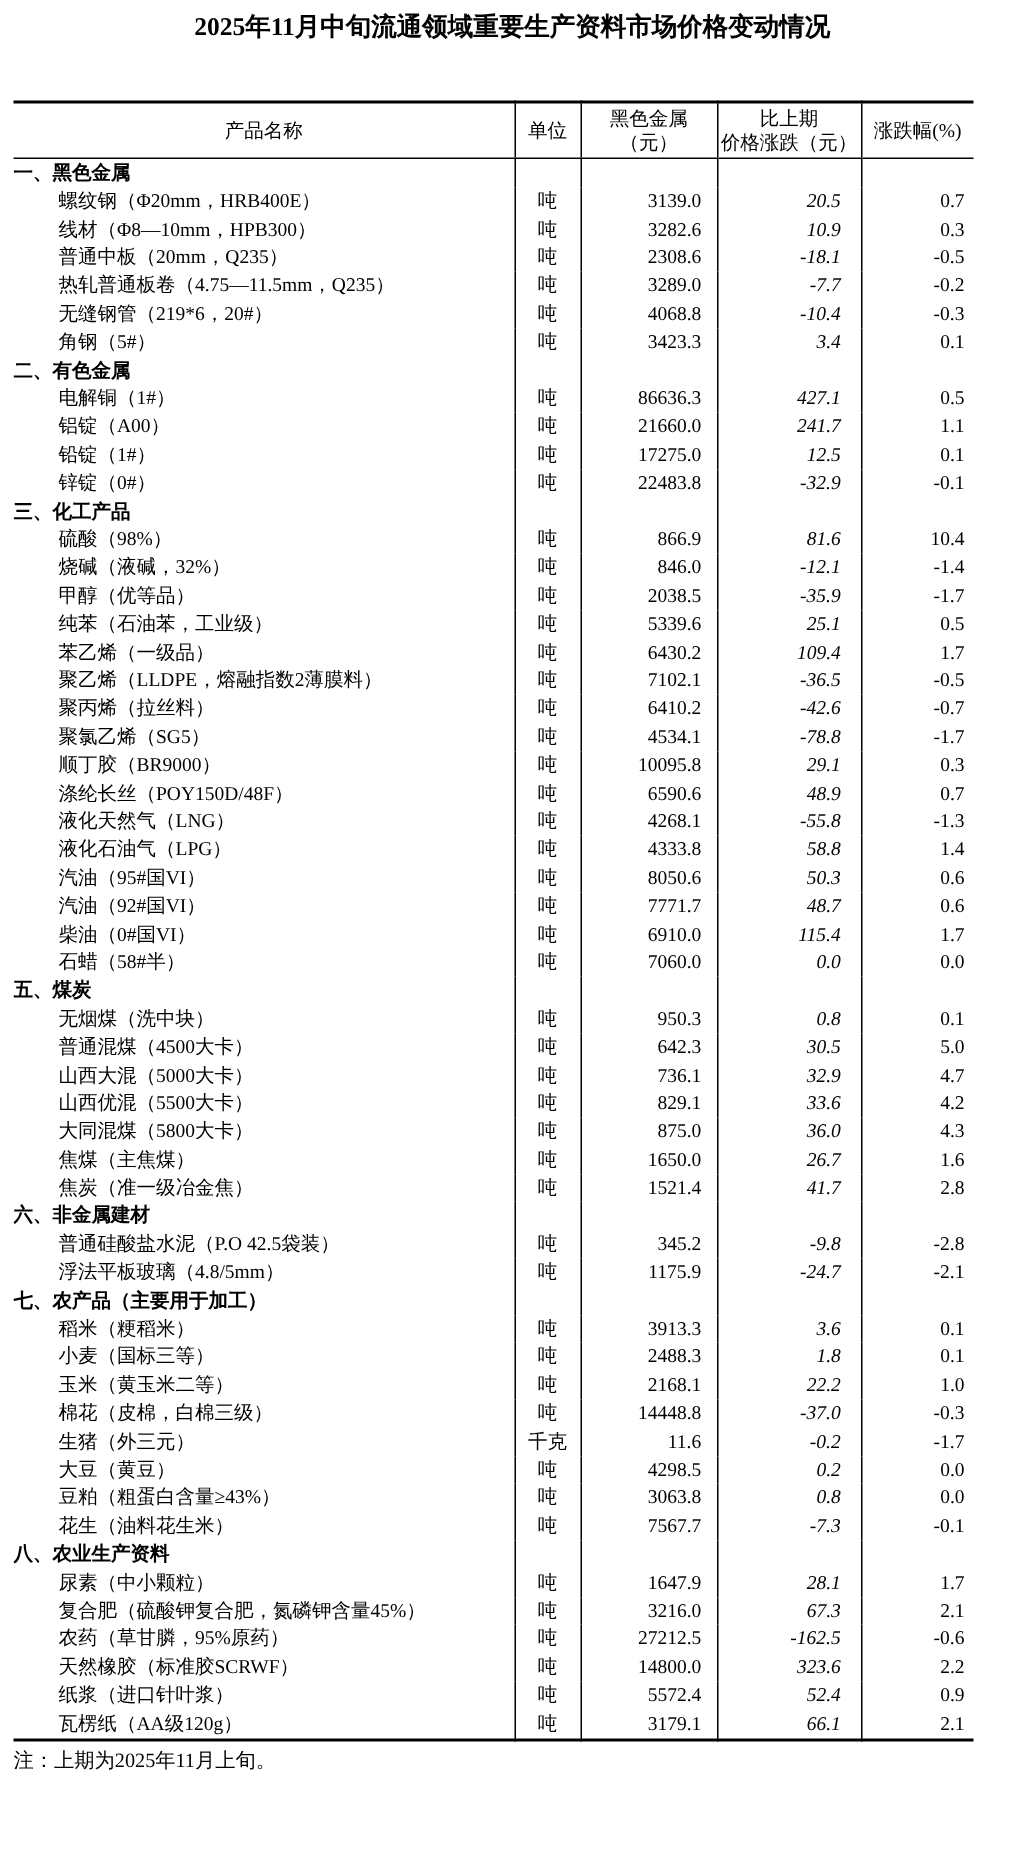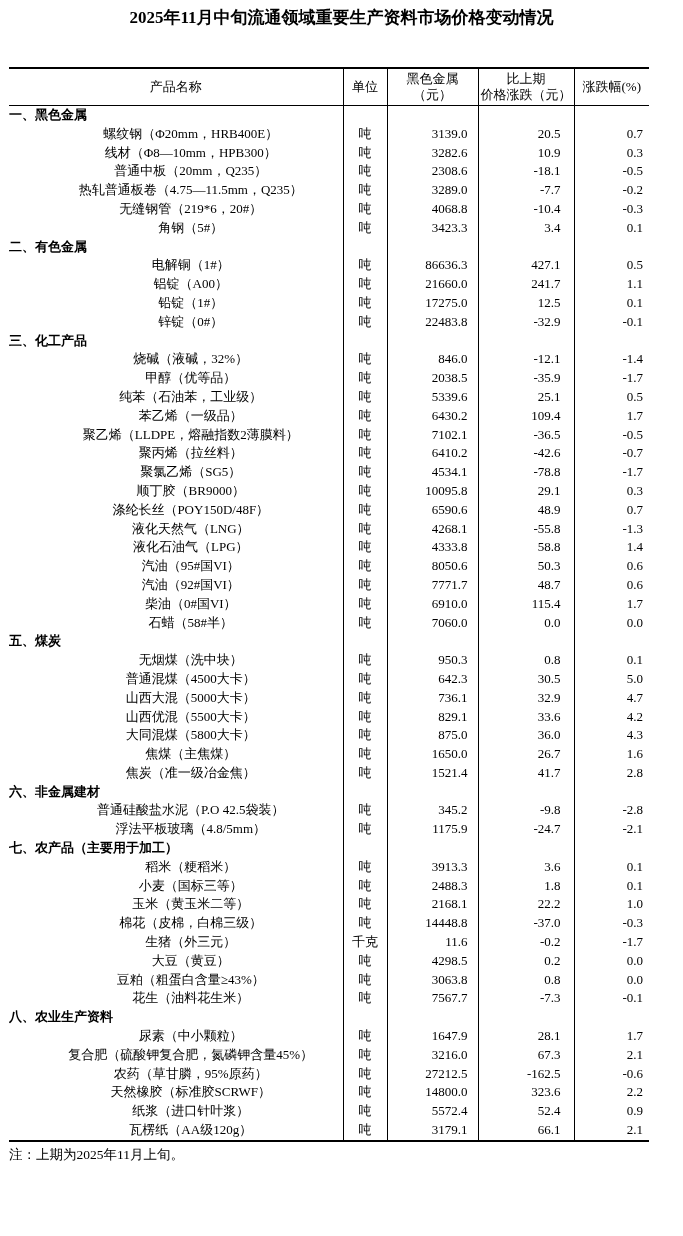--- a/index.html
+++ b/index.html
@@ -33,25 +33,25 @@
   thead th {
     height: 36px;
     border-bottom: 1px solid #000;
     text-align: center;
     line-height: 16px;
   }
   .c2, .c3, .c4, .c5 { border-left: 1px solid #000; }
   tbody td { height: 18.8px; line-height: 18.8px; }
   td.product { text-align: left; padding-left: 0; }
   tr[data-name="section-row"] td.product { font-weight: bold; padding-left: 0; margin-top: 39px; }
-  tr[data-name="product-row"] td.product { padding-left: 30px; text-align: center; }
+  tr[data-name="product-row"] td.product { padding-left: 30px; }
   td.unit { text-align: center; }
   td.num { text-align: right; }
   td.price { padding-right: 10px; margin-top: 14px; }
-  td.change { padding-right: 13px; }
+  td.change { padding-right: 13px; font-style: italic; }
   td.pct { padding-right: 6px; }
   .hdr-line { display: block; }
   .note {
     margin: 4px 0 0 9px;
     font-size: 13.5px; line-height: 17px;
     text-align: left;
   }
 </style>
 </head>
 <body>
@@ -169,20 +169,27 @@
           <td class="c5 num pct" data-name="change-pct-cell">-0.1</td>
         </tr>
         <tr data-name="section-row">
           <td class="product" data-name="section-title">三、化工产品</td>
           <td class="c2 unit" data-name="empty-unit-cell"></td>
           <td class="c3 num price" data-name="empty-price-cell"></td>
           <td class="c4 num change" data-name="empty-change-cell"></td>
           <td class="c5 num pct" data-name="empty-pct-cell"></td>
         </tr>
         <tr data-name="product-row">
+          <td class="product" data-name="product-name-cell">硫酸（98%）</td>
+          <td class="c2 unit" data-name="unit-cell">吨</td>
+          <td class="c3 num price" data-name="current-price-cell">866.9</td>
+          <td class="c4 num change" data-name="price-change-cell">81.6</td>
+          <td class="c5 num pct" data-name="change-pct-cell">10.4</td>
+        </tr>
+        <tr data-name="product-row">
           <td class="product" data-name="product-name-cell">烧碱（液碱，32%）</td>
           <td class="c2 unit" data-name="unit-cell">吨</td>
           <td class="c3 num price" data-name="current-price-cell">846.0</td>
           <td class="c4 num change" data-name="price-change-cell">-12.1</td>
           <td class="c5 num pct" data-name="change-pct-cell">-1.4</td>
         </tr>
         <tr data-name="product-row">
           <td class="product" data-name="product-name-cell">甲醇（优等品）</td>
           <td class="c2 unit" data-name="unit-cell">吨</td>
           <td class="c3 num price" data-name="current-price-cell">2038.5</td>

